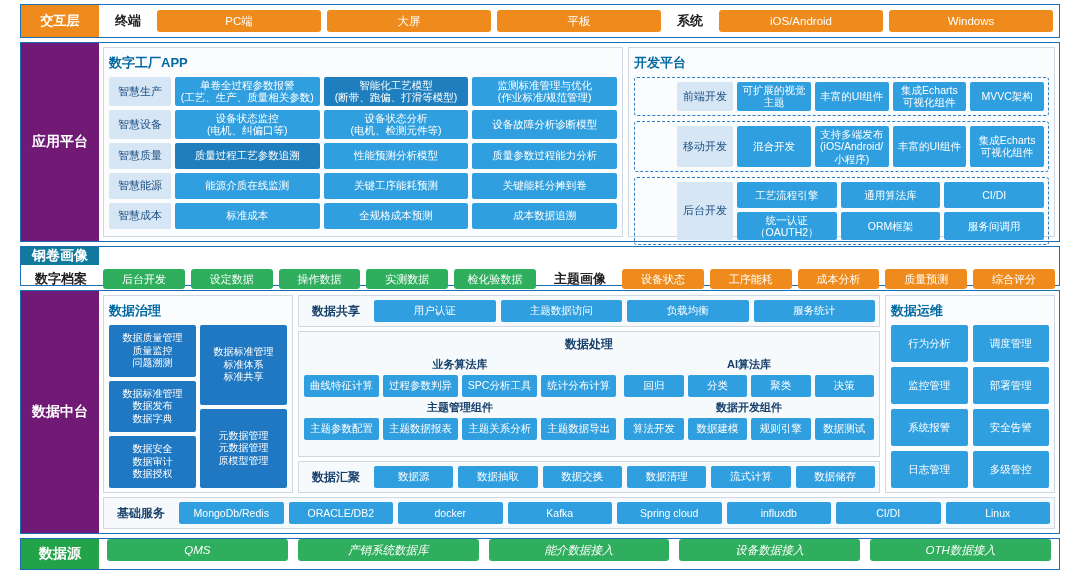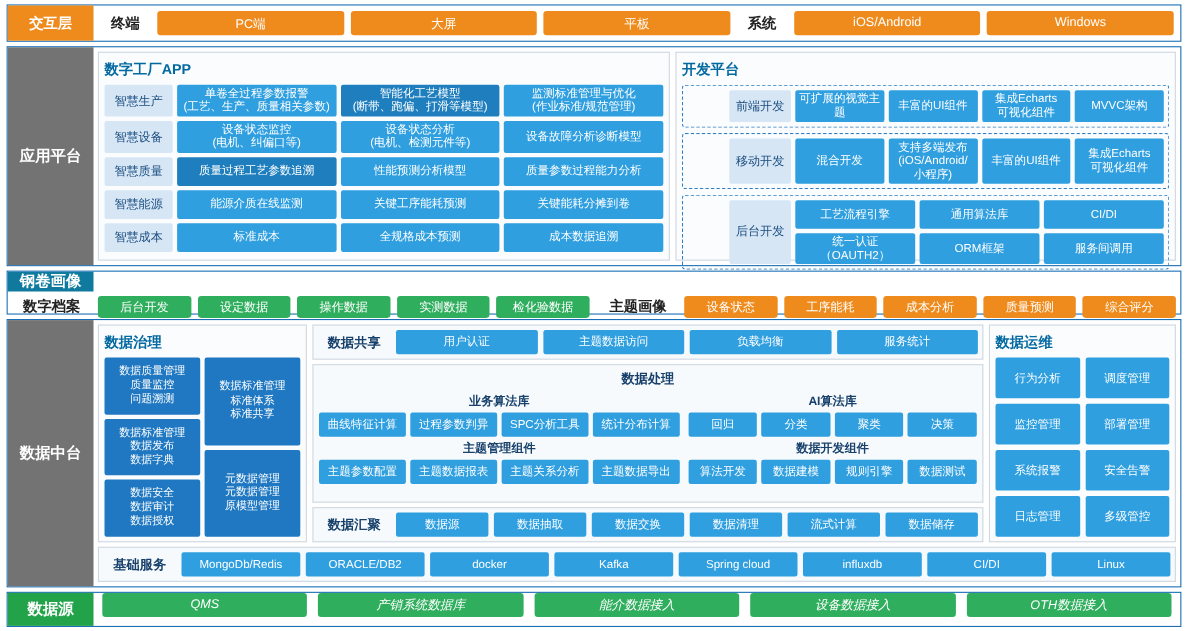--- a/index.html
+++ b/index.html
@@ -5,38 +5,38 @@
   * { box-sizing: border-box; }
   html, body { margin:0; padding:0; }
   body {
     width:1080px; height:574px;
     font-family:"Liberation Sans", sans-serif;
     font-size:11px;
     background:#ffffff;
     color:#222;
     overflow:hidden;
   }
-  .page { width:1080px; height:574px; padding:4px 6px; display:flex; flex-direction:column; gap:4px;border-radius:13px; }
+  .page { width:1080px; height:574px; padding:4px 20px; display:flex; flex-direction:column; gap:4px;border-radius:13px; }
   .band-label {
     width:78px; min-width:78px;
     background:#ef8b1c; color:#fff; font-weight:bold; font-size:13px;
     display:flex; align-items:center; justify-content:center;
   }
   .interaction { height:34px; border:1px solid #1a6fb5; display:flex; align-items:stretch; }
   .inter-body { flex:1; display:flex; align-items:center; padding:0 6px; gap:6px; }
   .sub-label { font-weight:bold; font-size:13px; color:#222; padding:0 10px; white-space:nowrap; }
   .orange-pill {
     flex:1; height:22px; background:#ef8b1c; color:#fff; border-radius:3px;
     display:flex; align-items:center; justify-content:center; font-size:11.5px;
   }
 
   
   .layer { border:1px solid #1a6fb5; display:flex; align-items:stretch; background:#fff; }
   .layer-label {
-    width:78px; min-width:78px; background:#737373; color:#fff;
+    width:78px; min-width:78px; background:#701a75; color:#fff;
     font-weight:bold; font-size:14px; display:flex; align-items:center; justify-content:center;
     writing-mode:horizontal-tb;
   }
   .layer-label.teal { background:#0f7a9e; }
   .layer-label.green { background:#22a34a; }
   .layer-body { flex:1; padding:4px; display:flex; gap:5px; }
 
   
   .panel { border:1px solid #cfd8e0; background:#fafcfe; padding:4px 5px; display:flex; flex-direction:column; }
   .panel-title { font-weight:bold; font-size:13px; color:#0369a1; margin:2px 0 5px; }

